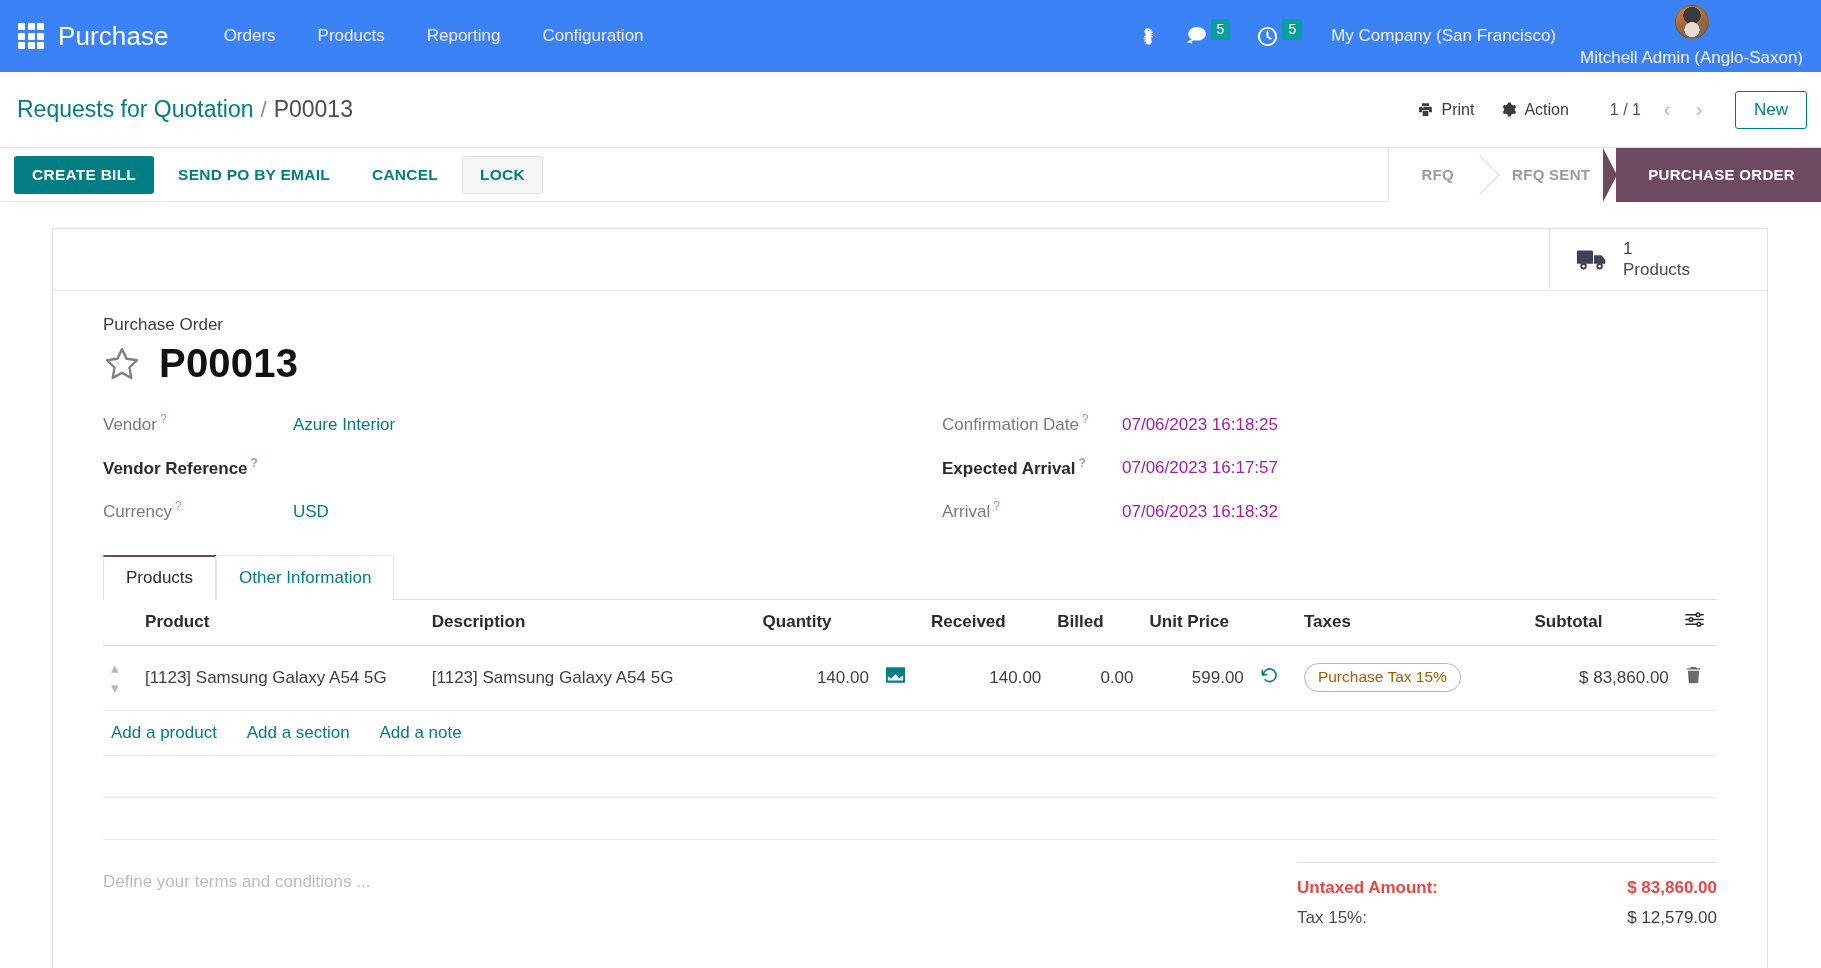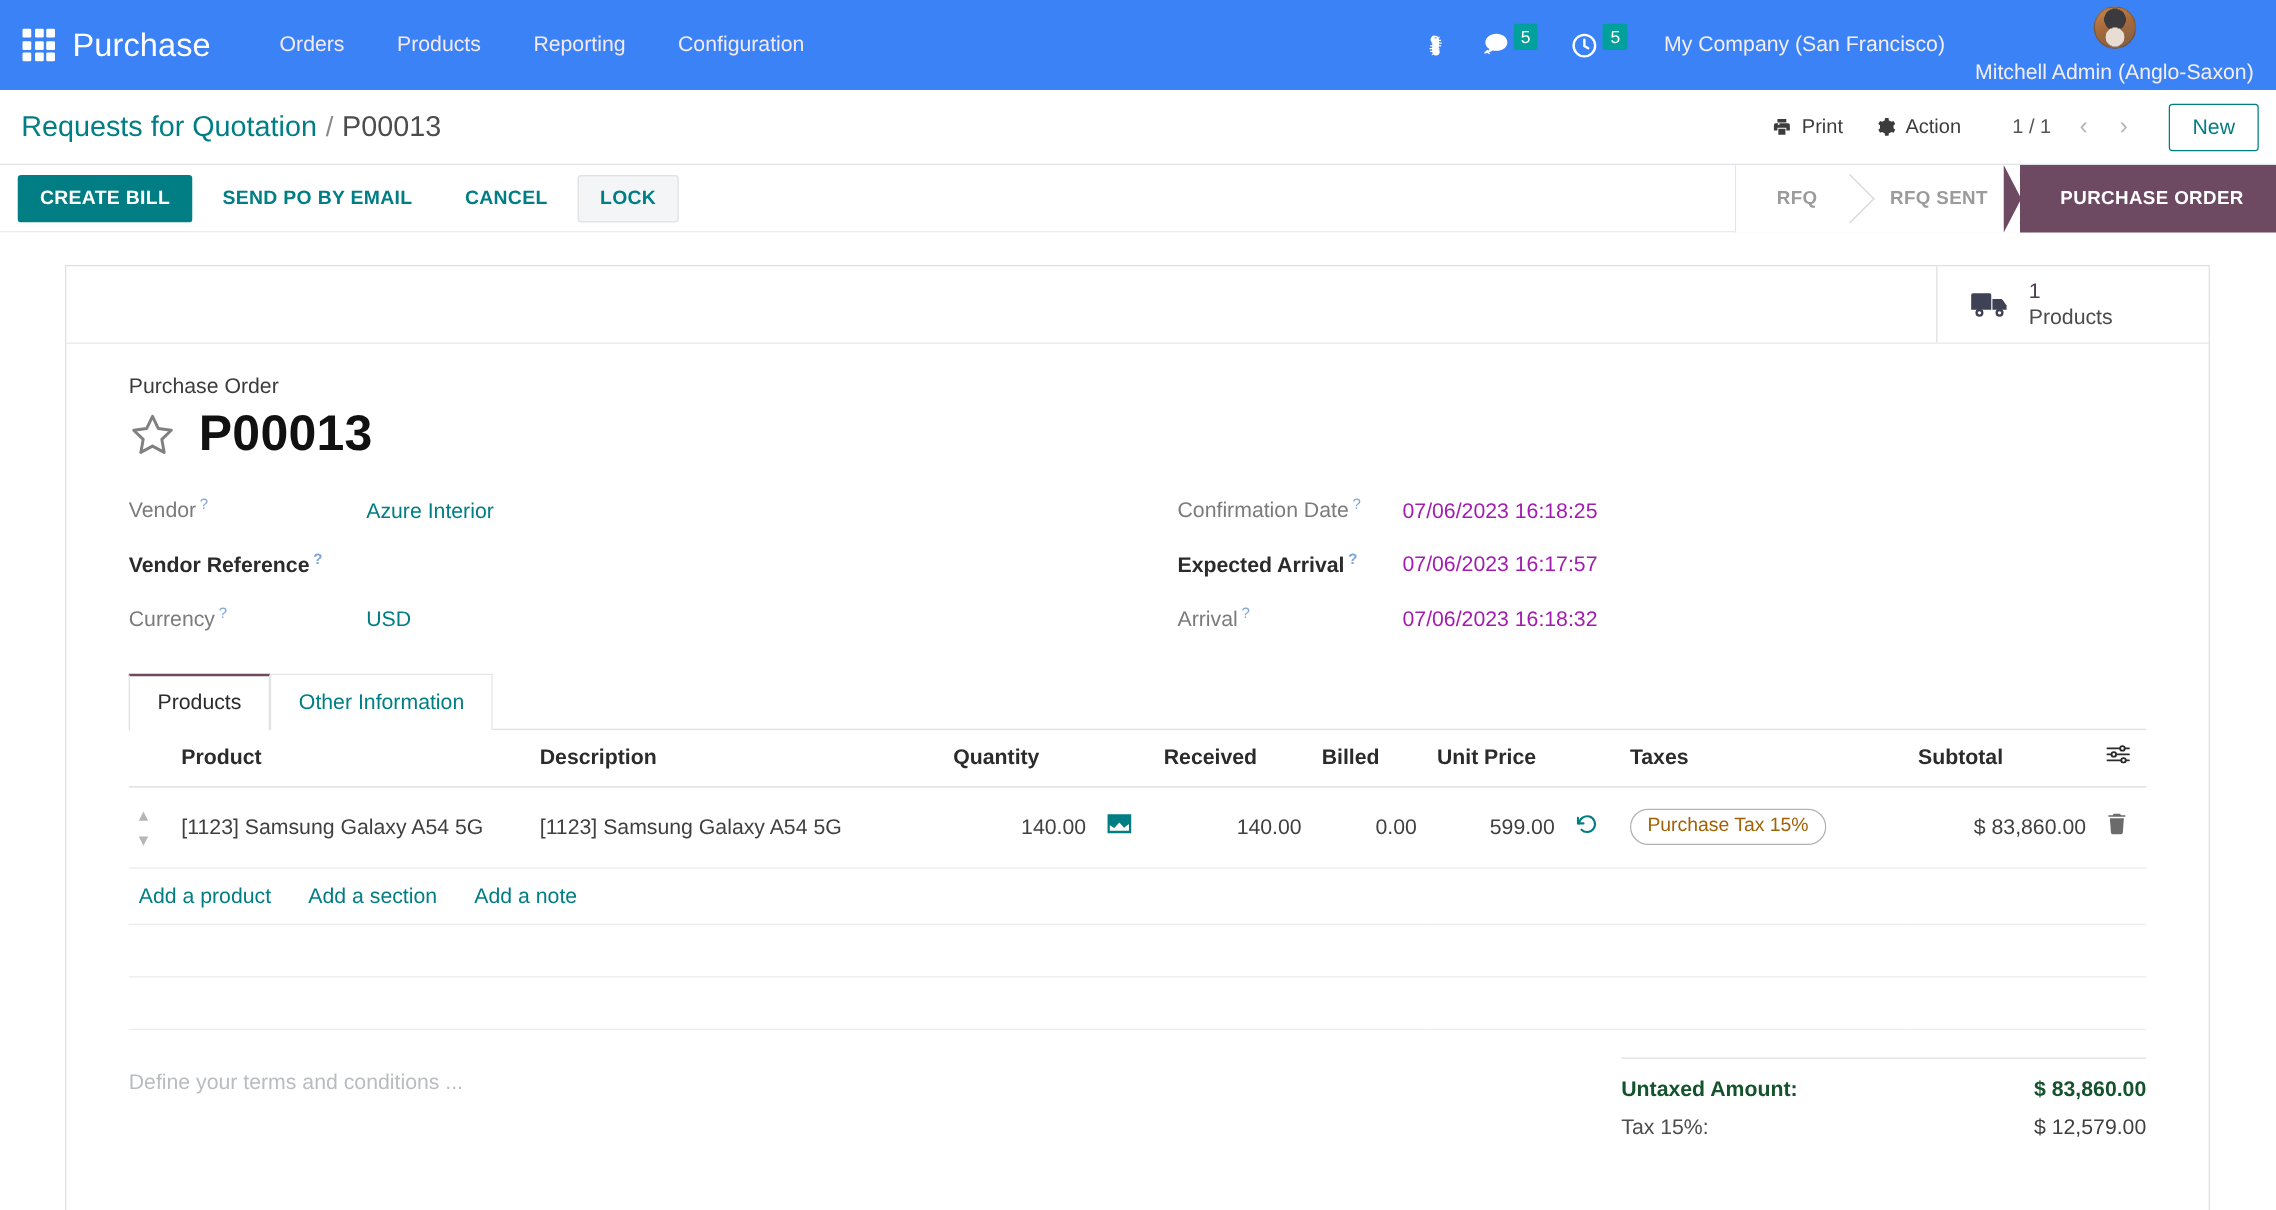--- a/index.html
+++ b/index.html
@@ -88,21 +88,21 @@
       radial-gradient(circle at 50% 30%, #3b3a3c 0 31%, transparent 32%),
       linear-gradient(160deg, #c9874b 0%, #a4683a 48%, #7d5f4d 100%);
       background-size: 100% 100%;
       border: 1px solid rgba(0,0,0,.18);
       overflow: hidden; flex: none;
   }
   .user-name { font-size: 17px; color: #f4eef2; }
 
   
   .cp {
-    height: 60px;
+    height: 76px;
     background: #ffffff;
     border-bottom: 1px solid #dee2e6;
     display: flex; align-items: center;
     padding: 0 14px 0 17px;
   }
   .breadcrumb { display: flex; align-items: baseline; gap: 7px; }
   .bc-parent {
     font-size: 23px; color: #017e84; cursor: pointer; font-weight: 400;
   }
   .bc-sep { font-size: 22px; color: #8a8a8a; }
@@ -301,21 +301,21 @@
   
   .sheet-footer { display: flex; padding: 22px 50px 30px; gap: 30px; }
   .terms {
     flex: 1 1 auto; font-size: 17px; color: #b9bcc0;
     padding-top: 10px; cursor: text;
   }
   .totals { width: 420px; flex: none; border-top: 1px solid #e0e0e0; padding-top: 10px; }
   .trow { display: flex; justify-content: space-between; padding: 5px 0; }
   .trow .tl { font-size: 17px; color: #4c4c4c; }
   .trow .tv { font-size: 17px; color: #3f3f3f; min-width: 150px; text-align: right; }
-  .trow.strong .tl, .trow.strong .tv { font-weight: 700; color: #14532d; }
+  .trow.strong .tl, .trow.strong .tv { font-weight: 700; color: #ef4444; }
 </style>
 </head>
 <body>
 
 <div class="navbar">
   <div class="apps-grid">
     <i></i>
       <i></i>
       <i></i>
       <i></i>

